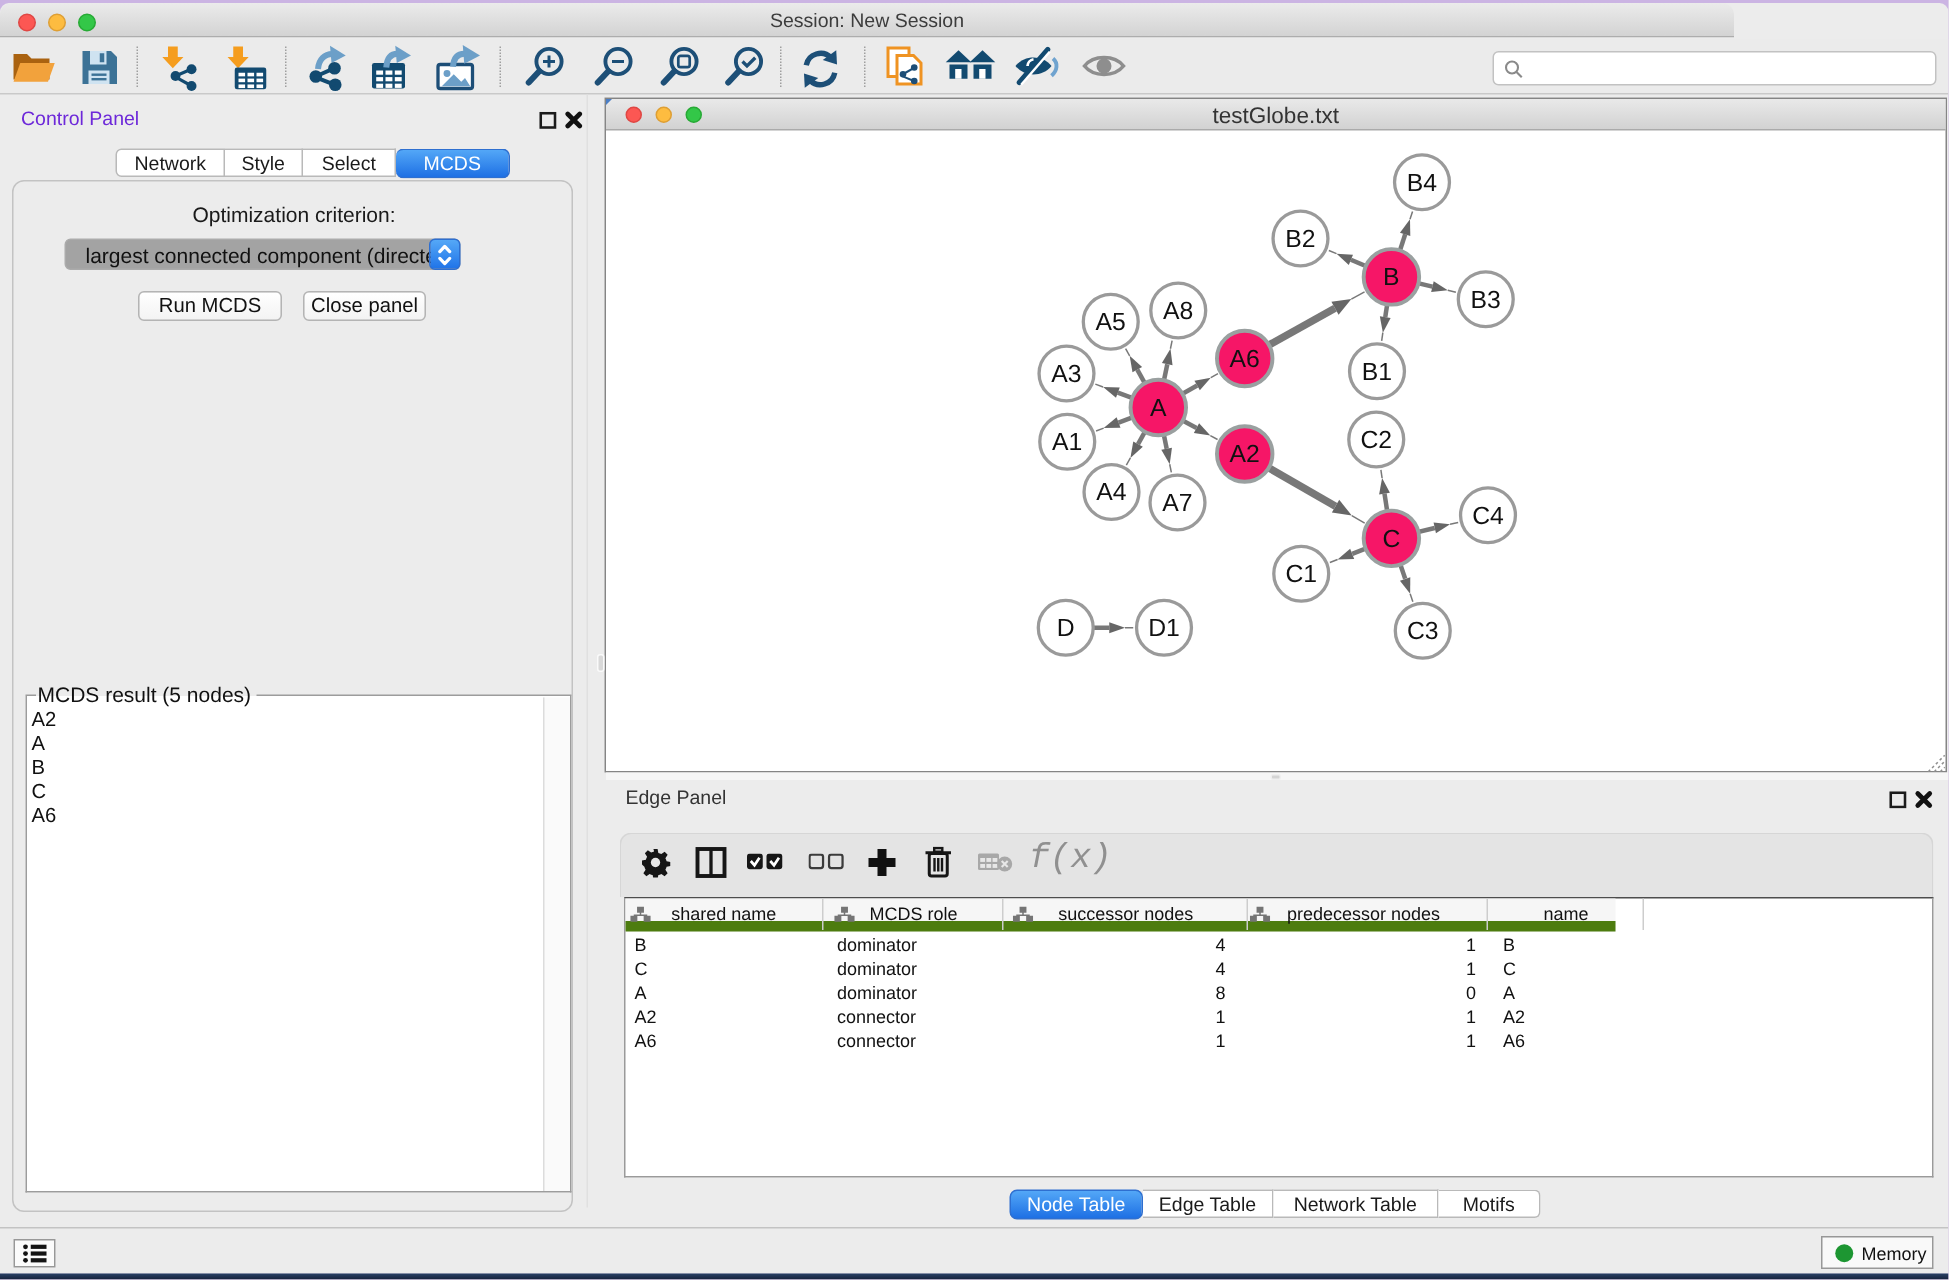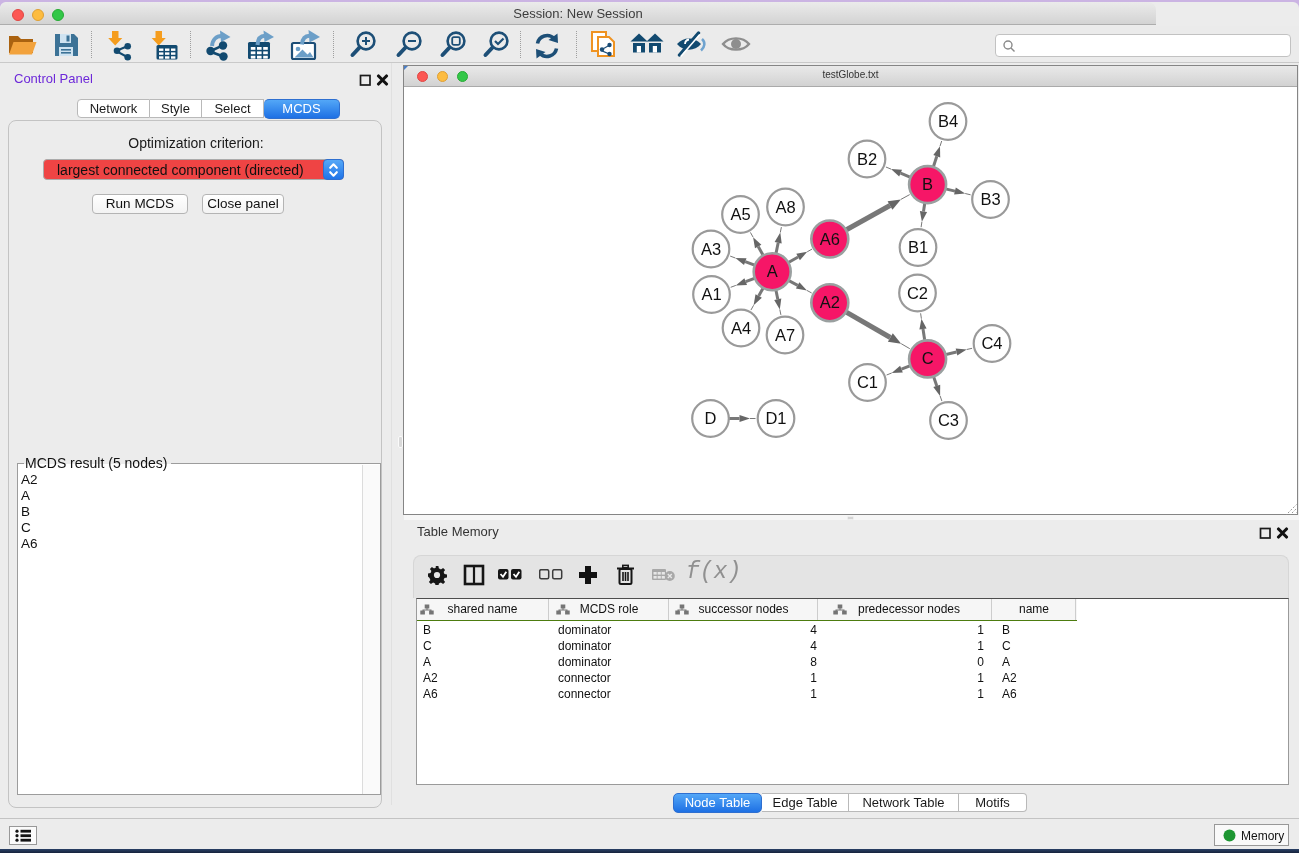--- a/index.html
+++ b/index.html
@@ -15,43 +15,43 @@
 
 #cp-title{position:absolute;left:14px;top:69px;font-size:13px;color:#6d28d9}
 #cp-box{position:absolute;left:8px;top:118px;width:374px;height:688px;background:#ececec;border:1px solid #c3c3c3;border-radius:8px}
 .tabbar{position:absolute;display:flex;height:20px}
 .tab{height:19px;line-height:18px;font-size:13px;color:#1a1a1a;background:#fff;border:1px solid #b9b9b9;border-left:none;text-align:center;white-space:nowrap}
 .tab.first{border-left:1px solid #b9b9b9;border-radius:4px 0 0 4px}
 .tab.last{border-radius:0 4px 4px 0}
 .tab.sel{background:linear-gradient(#53a7f7,#1e70e4);color:#fff;border-color:#2e6fd0;border-radius:5px;height:20px;margin-top:-0.5px}
 #cptabs{left:77px;top:97px}
 #opt-label{position:absolute;left:0;top:133px;width:392px;text-align:center;font-size:14px;color:#1a1a1a}
-#combo{position:absolute;left:43px;top:157px;width:301px;height:21px;background:#ef4444;border:1px solid #ababab;border-radius:4px;font-size:14px;color:#111;line-height:20px;padding-left:13px}
+#combo{position:absolute;left:43px;top:157px;width:264px;height:21px;background:#a3a3a3;border:1px solid #ababab;border-radius:4px;font-size:14px;color:#111;line-height:20px;padding-left:13px}
 #combo .step{position:absolute;right:-1px;top:-1px;width:21px;height:21px;border-radius:4px;background:linear-gradient(#55a8f7,#2074e8);border:1px solid #2e6fd0}
 .btn{position:absolute;height:20px;background:linear-gradient(#ffffff,#f3f3f3);border:1px solid #b4b4b4;border-radius:4px;font-size:13.5px;color:#111;text-align:center;line-height:18px}
 #btn-run{left:92px;top:192px;width:96px}
 #btn-close{left:202px;top:192px;width:82px}
 #mcds-box{position:absolute;left:17px;top:462px;width:364px;height:331px;background:#fff;border:1px solid #9c9c9c;border-top:none}
 #mcds-box .bt1{position:absolute;left:-1px;top:-1px;width:7px;height:1px;background:#9c9c9c}
 #mcds-box .bt2{position:absolute;left:153px;top:-1px;right:-1px;height:1px;background:#9c9c9c}
 #mcds-title{position:absolute;left:25px;top:453px;font-size:14px;color:#111}
 #mcds-list{position:absolute;left:21px;top:470px;font-size:13.5px;color:#111;line-height:16px}
 #mcds-sb{position:absolute;left:362px;top:463px;width:18px;height:329px;background:#fafafa;border-left:1px solid #dcdcdc}
 
 #netwin{position:absolute;left:403px;top:63px;width:895px;height:450px;background:#fff;border:1px solid #858585}
 #nw-title{position:absolute;left:0;top:0;width:100%;height:21px;background:linear-gradient(#e9e9e9,#d2d2d2);border-bottom:1px solid #aaa}
-#nw-title .t{position:absolute;top:3px;width:100%;text-align:center;font-size:10px;color:#333}
+#nw-title .t{position:absolute;top:3px;width:100%;text-align:center;font-size:15px;color:#333}
 #nw-grip{position:absolute;right:0;bottom:0;width:12px;height:12px}
 #nw-corner{position:absolute;left:0;top:0;width:0;height:0;border-left:4.5px solid #4a7ec6;border-bottom:4.5px solid transparent}
 #graph{position:absolute;left:0;top:22px}
 
 #tp-title{position:absolute;left:417px;top:522px;font-size:13px;color:#333}
 #tp-tools{position:absolute;left:413px;top:553px;width:876px;height:43px;background:#e4e4e4;border:1px solid #d6d6d6;border-radius:8px 8px 0 0;border-bottom:none}
 #tp-table{position:absolute;left:416px;top:596px;width:873px;height:187px;background:#fff;border:1px solid #9a9a9a;border-top:1.5px solid #4d4d4d}
-#tp-head{position:absolute;left:0;top:0;height:22px;background:#f6f6f6;border-bottom:1px solid #4d7c0f;font-size:12px;color:#111}
+#tp-head{position:absolute;left:0;top:0;height:22px;background:#f6f6f6;border-bottom:7px solid #4d7c0f;font-size:12px;color:#111}
 .th{position:absolute;top:0;height:21px;border-right:1px solid #cdcdcd;text-align:center;line-height:21px}
 .td{position:absolute;font-size:12px;color:#111}
 #tabtabs{left:673px;top:791px}
 #statusbar{position:absolute;left:0;top:816px;width:1299px;height:33px;background:#ececec;border-top:1px solid #c3c3c3}
 #dark{position:absolute;left:0;top:849px;width:1299px;height:4px;background:linear-gradient(#2a4166,#16223c)}
 #mem{position:absolute;left:1214px;top:822px;width:75px;height:22px;background:#f9f9f9;border:1px solid #989898;font-size:12px;color:#111}
 #listbtn{position:absolute;left:9px;top:824px;width:28px;height:19px;background:#fbfbfb;border:1px solid #989898}
 .ico{position:absolute}
 </style></head>
 <body>
@@ -355,21 +355,21 @@
             <line x1="0.5" y1="11.5" x2="11.5" y2="0.5"></line>
             <line x1="4.5" y1="11.5" x2="11.5" y2="4.5"></line>
             <line x1="8.5" y1="11.5" x2="11.5" y2="8.5"></line>
           </g>
         </svg></div>
   </div>
   <div style="position:absolute;left:391px;top:61px;width:1px;height:742px;background:#e0e0e0"></div>
   <div style="position:absolute;left:398px;top:434px;width:5px;height:12px;background:#d9d9d9;border:1px solid #fafafa;border-radius:2px"></div>
   <div style="position:absolute;left:404px;top:513px;width:895px;height:5px;background:#f6f6f6"></div>
   <div style="position:absolute;left:847px;top:513.5px;width:7px;height:4px;background:#d4d4d4;border:0.5px solid #efefef;border-radius:1.5px"></div>
-  <div id="tp-title">Table Memory</div>
+  <div id="tp-title">Edge Panel</div>
   <svg class="ico" style="left:1259px;top:525px" width="30" height="12" viewBox="0 0 30 12">
       <rect x="1.5" y="1.5" width="9.5" height="9.5" fill="none" stroke="#1b1b1b" stroke-width="1.7"></rect>
       <path d="M19.5 2 L27.5 10 M27.5 2 L19.5 10" stroke="#111" stroke-width="3.1" stroke-linecap="round"></path>
     </svg>
   <div id="tp-tools"></div>
   <svg class="ico" style="left:427px;top:563px" width="20" height="20" viewBox="0 0 20 20">
       <g fill="#161616">
         <path d="M8.6 1 h2.8 l.5 2.6 a6.6 6.6 0 0 1 2 .8 l2.2-1.5 2 2 -1.5 2.2 a6.6 6.6 0 0 1 .8 2 l2.6.5 v2.8 l-2.6.5 a6.6 6.6 0 0 1 -.8 2 l1.5 2.2 -2 2 -2.2-1.5 a6.6 6.6 0 0 1 -2 .8 l-.5 2.6 h-2.8 l-.5-2.6 a6.6 6.6 0 0 1 -2-.8 l-2.2 1.5 -2-2 1.5-2.2 a6.6 6.6 0 0 1 -.8-2 L1 11.4 V8.6 l2.6-.5 a6.6 6.6 0 0 1 .8-2 L2.9 3.9 l2-2 2.2 1.5 a6.6 6.6 0 0 1 2-.8 Z"></path>
       </g>
       <circle cx="10" cy="10" r="3.1" fill="#e7e7e7"></circle>
@@ -431,39 +431,39 @@
         </svg>
 <div class="th" style="left:133px;width:119px">MCDS role</div>
 <svg width="14" height="12" viewBox="0 0 14 12" style="position:absolute;left:139px;top:5px">
           <g fill="#757575">
             <rect x="4.7" y="0.5" width="4.6" height="4"></rect>
             <rect x="0.3" y="6.5" width="4.6" height="4"></rect>
             <rect x="9.1" y="6.5" width="4.6" height="4"></rect>
             <path d="M6.5 4 h1 v1.6 h4 v1.6 h-1.2 v-0.6 h-6.6 v0.6 H2.5 V5.6 h4 z"></path>
           </g>
         </svg>
-<div class="th" style="left:253px;width:148px">successor nodes</div>
+<div class="th" style="left:253px;width:162px">successor nodes</div>
 <svg width="14" height="12" viewBox="0 0 14 12" style="position:absolute;left:258px;top:5px">
           <g fill="#757575">
             <rect x="4.7" y="0.5" width="4.6" height="4"></rect>
             <rect x="0.3" y="6.5" width="4.6" height="4"></rect>
             <rect x="9.1" y="6.5" width="4.6" height="4"></rect>
             <path d="M6.5 4 h1 v1.6 h4 v1.6 h-1.2 v-0.6 h-6.6 v0.6 H2.5 V5.6 h4 z"></path>
           </g>
         </svg>
 <div class="th" style="left:410px;width:165px">predecessor nodes</div>
 <svg width="14" height="12" viewBox="0 0 14 12" style="position:absolute;left:416px;top:5px">
           <g fill="#757575">
             <rect x="4.7" y="0.5" width="4.6" height="4"></rect>
             <rect x="0.3" y="6.5" width="4.6" height="4"></rect>
             <rect x="9.1" y="6.5" width="4.6" height="4"></rect>
             <path d="M6.5 4 h1 v1.6 h4 v1.6 h-1.2 v-0.6 h-6.6 v0.6 H2.5 V5.6 h4 z"></path>
           </g>
         </svg>
-<div class="th" style="left:576px;width:83px">name</div>
+<div class="th" style="left:576px;width:103px">name</div>
 </div>
 <div class="td" style="left:6px;top:24px">B</div>
 <div class="td" style="left:141px;top:24px">dominator</div>
 <div class="td" style="left:330px;top:24px;width:70px;text-align:right">4</div>
 <div class="td" style="left:497px;top:24px;width:70px;text-align:right">1</div>
 <div class="td" style="left:585px;top:24px">B</div>
 <div class="td" style="left:6px;top:40px">C</div>
 <div class="td" style="left:141px;top:40px">dominator</div>
 <div class="td" style="left:330px;top:40px;width:70px;text-align:right">4</div>
 <div class="td" style="left:497px;top:40px;width:70px;text-align:right">1</div>

